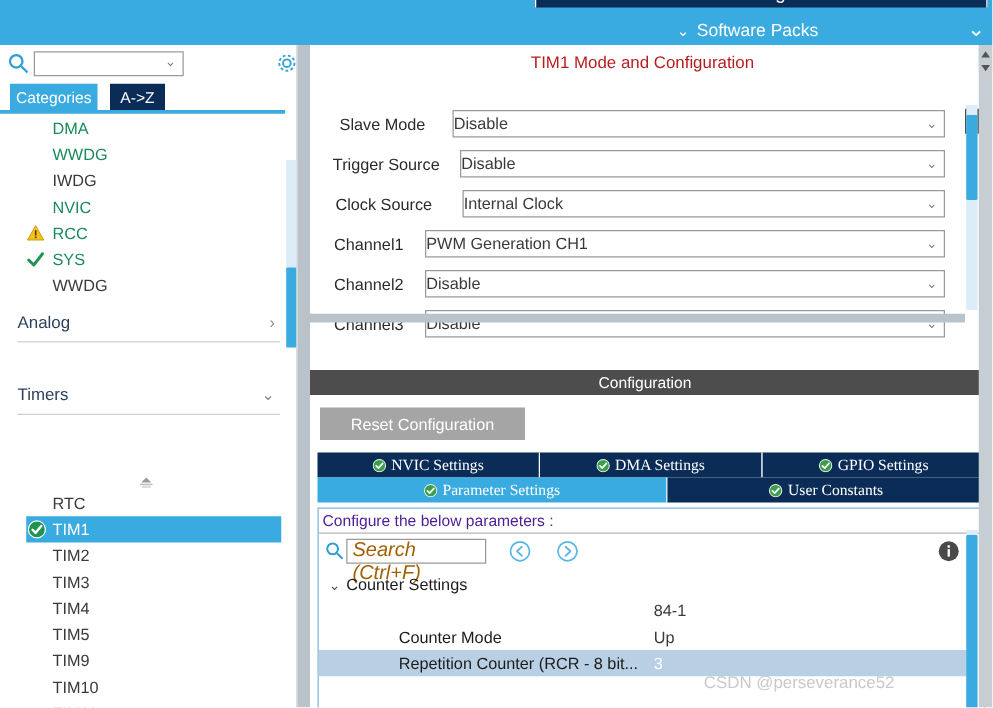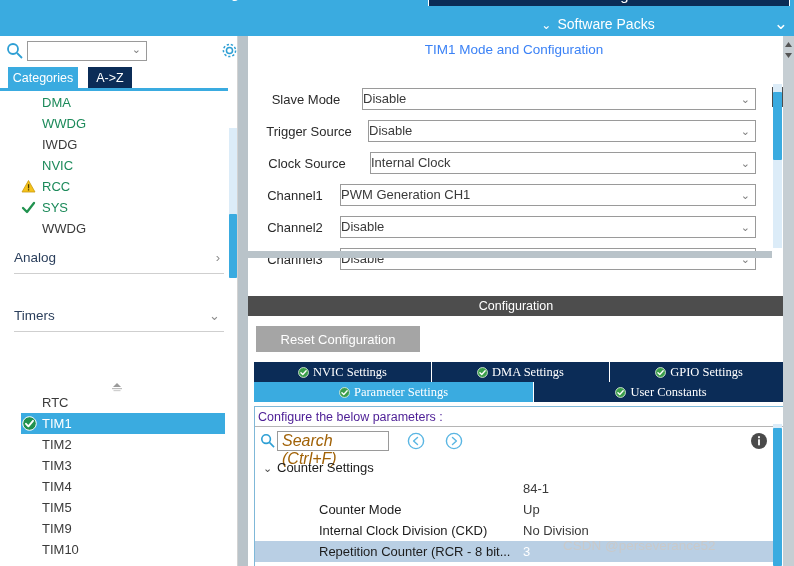--- a/index.html
+++ b/index.html
@@ -135,21 +135,21 @@
     background: #b9c3c9;
   }
 
   
   .right-panel {
     position: absolute; left: 248px; top: 36px; width: 546px; height: 530px;
     background: #ffffff;
   }
   .rp-title {
     position: absolute; left: 0; top: 0; width: 532px; height: 27px;
-    font-size: 13.5px; color: #3b82f6;
+    font-size: 13.5px; color: #b91c1c;
     line-height: 27px; text-align: center;
     background: #ffffff;
   }
   .section-bar {
     position: absolute; left: 0; width: 536px; height: 20px;
     background: #4d4d4d; color: #ffffff;
     font-size: 12.5px; line-height: 20px; text-align: center;
   }
   .mode-bar { top: 28px; margin-top: 23px; }
 
@@ -566,24 +566,20 @@
         <div class="tree-group">
           <span class="tchev">⌄</span><span>Counter Settings</span>
         </div>
 
         <div class="param-row">
           <span class="param-val">84-1</span>
         </div>
         <div class="param-row">
           <span class="param-name">Counter Mode</span>
           <span class="param-val">Up</span>
-        </div>
-        <div class="param-row">
-          <span class="param-name">Internal Clock Division (CKD)</span>
-          <span class="param-val">No Division</span>
         </div>
         <div class="param-row selected">
           <span class="param-name">Repetition Counter (RCR - 8 bit...</span>
           <span class="param-val">3</span>
         </div>
 
       </div>
     </div>
   </div>
 

